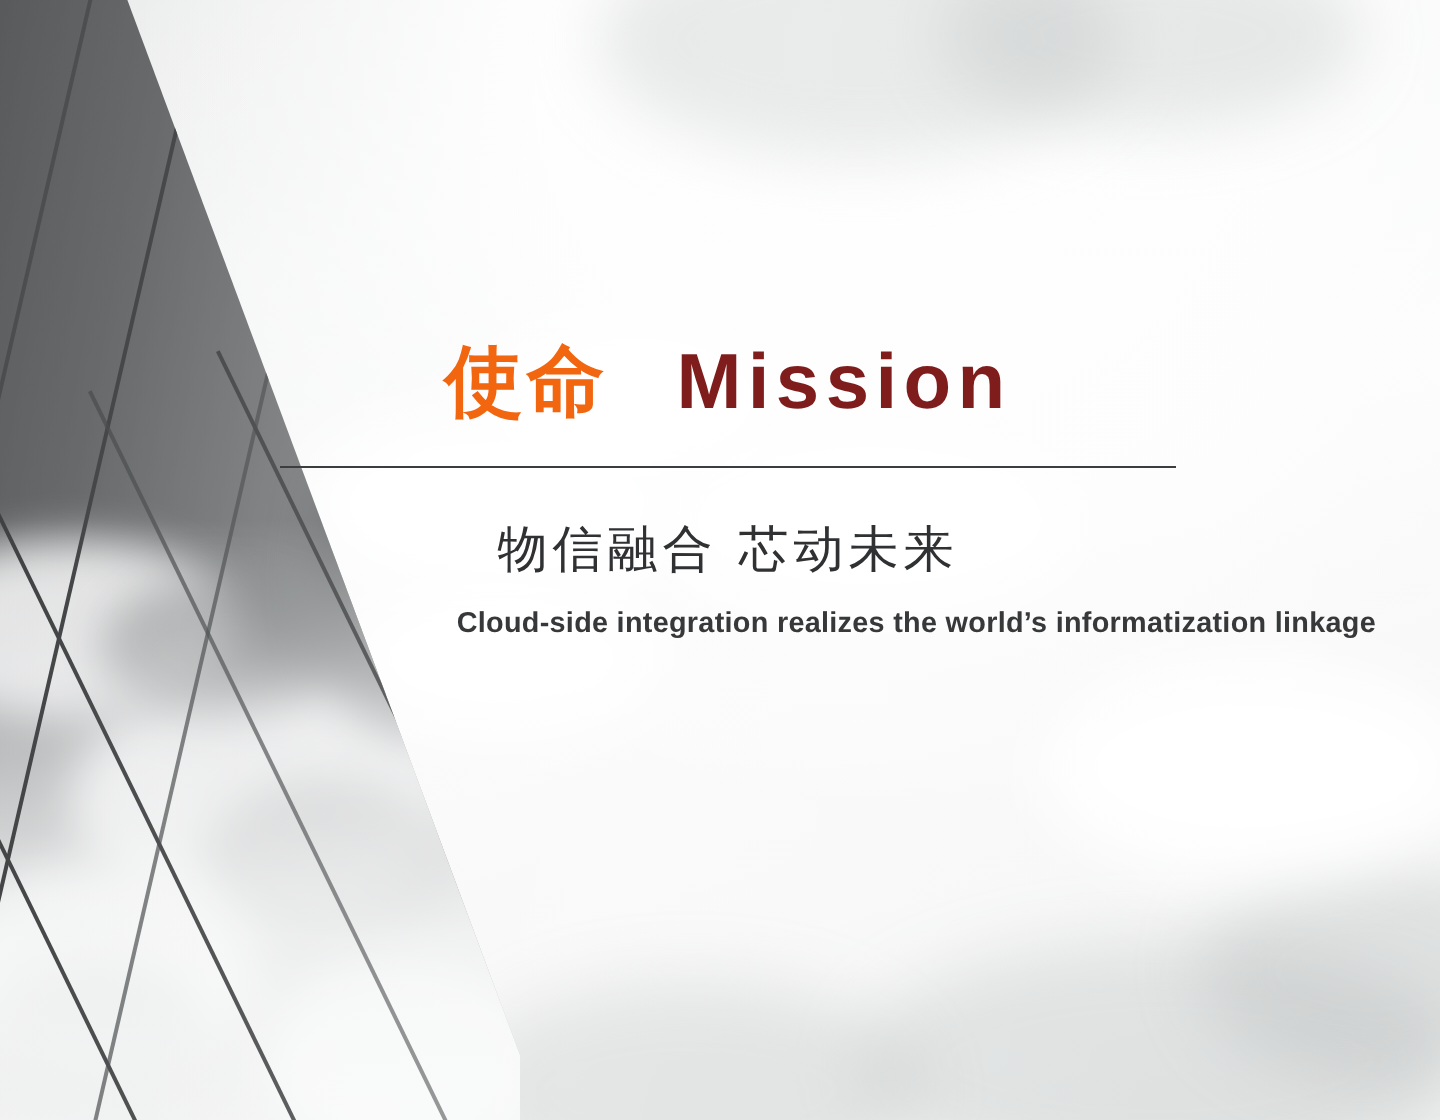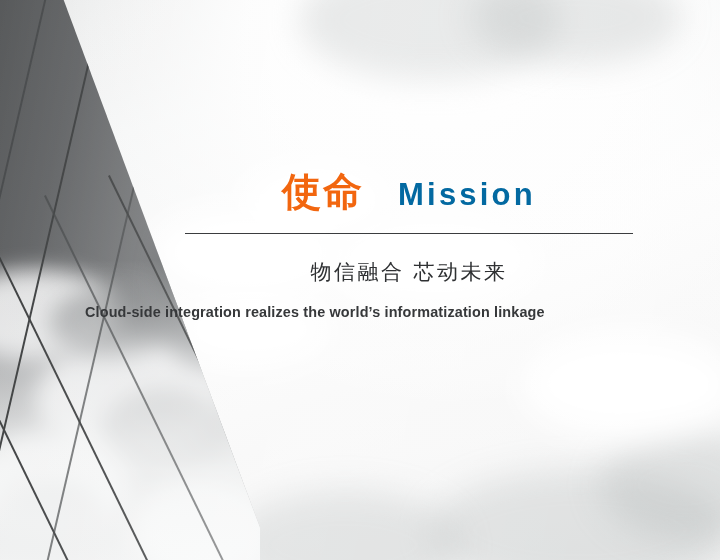--- a/index.html
+++ b/index.html
@@ -87,44 +87,43 @@
     pointer-events: none;
   }
 
   
   .content {
     position: absolute;
     left: 0;
     top: 0;
     width: 656px;
     height: 560px;
-    margin-left: 45px;
   }
 
   .title-row {
     position: absolute;
     left: 140px;
     top: 172px;
     width: 448px;
     display: flex;
     align-items: baseline;
     justify-content: center;
   }
   .title-cn {
     font-size: 39px;
     font-weight: 700;
     color: #f2660f;
     letter-spacing: 2px;
     line-height: 1;
     font-family: "DejaVu Sans", "Liberation Sans", sans-serif;
   }
   .title-en {
-    font-size: 31px;
+    font-size: 39px;
     font-weight: 700;
-    color: #0369a1;
+    color: #7f1d1d;
     letter-spacing: 3.2px;
     line-height: 1;
     margin-left: 34px;
     font-family: "Liberation Sans", "DejaVu Sans", sans-serif;
   }
 
   .divider {
     position: absolute;
     left: 140px;
     top: 233px;
@@ -132,34 +131,34 @@
     height: 1px;
     background: #3b3d3f;
   }
 
   .subtitle-cn {
     position: absolute;
     left: 140px;
     top: 258px;
     width: 448px;
     text-align: center;
-    font-size: 21px;
+    font-size: 25px;
     font-weight: 400;
     color: #2f3133;
     letter-spacing: 2.5px;
     line-height: 1.35;
     font-family: "DejaVu Sans", "Liberation Sans", sans-serif;
   }
 
   .desc {
     position: absolute;
     left: 40px;
     top: 301px;
     width: 648px;
-    text-align: left;
+    text-align: right;
   }
   .desc-line {
     font-size: 14.4px;
     font-weight: 600;
     color: #36383a;
     letter-spacing: 0.15px;
     line-height: 22px;
     white-space: nowrap;
     font-family: "Liberation Sans", "DejaVu Sans", sans-serif;
   }

